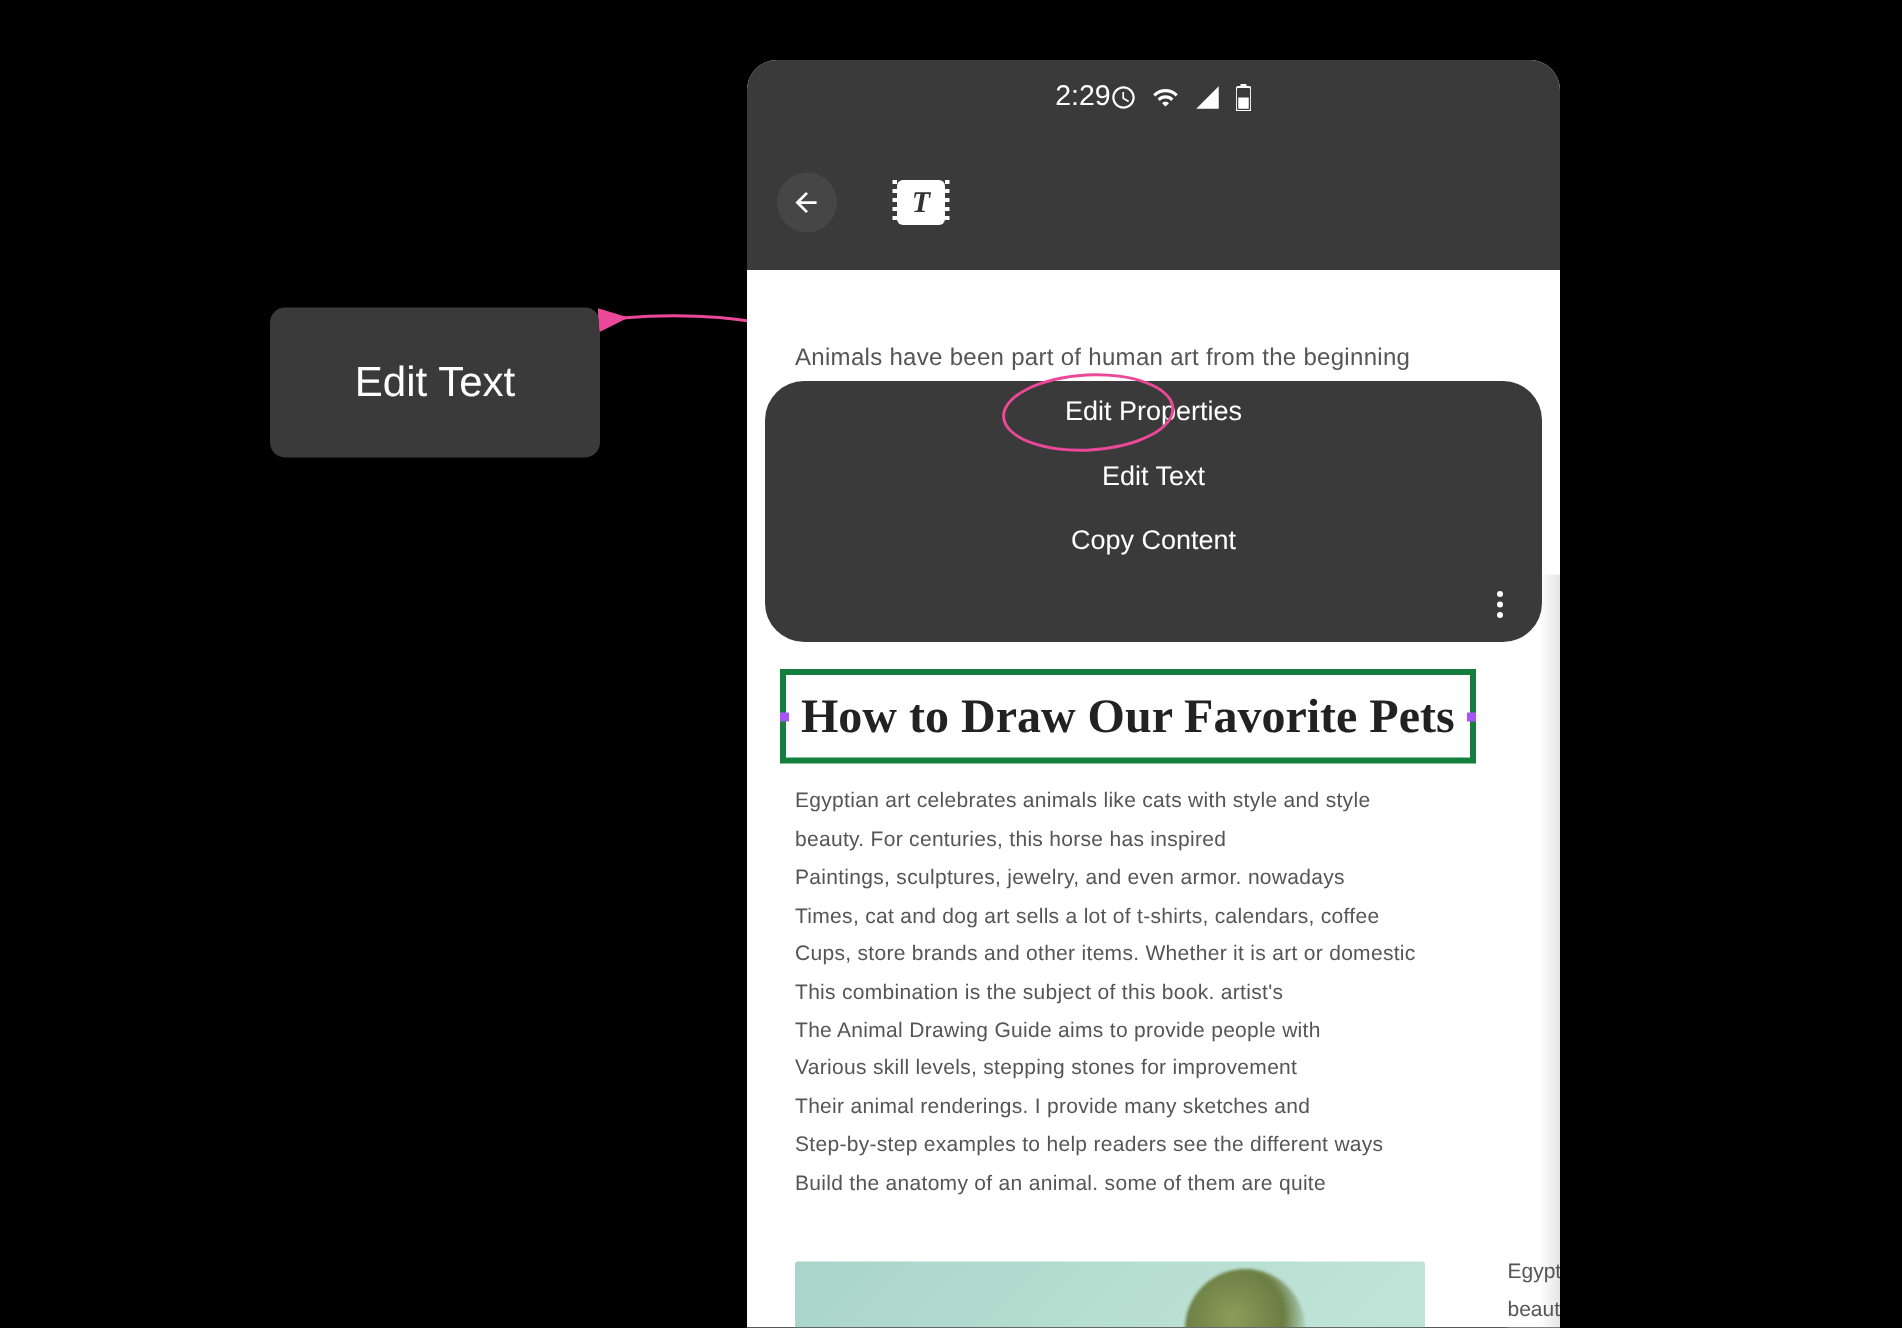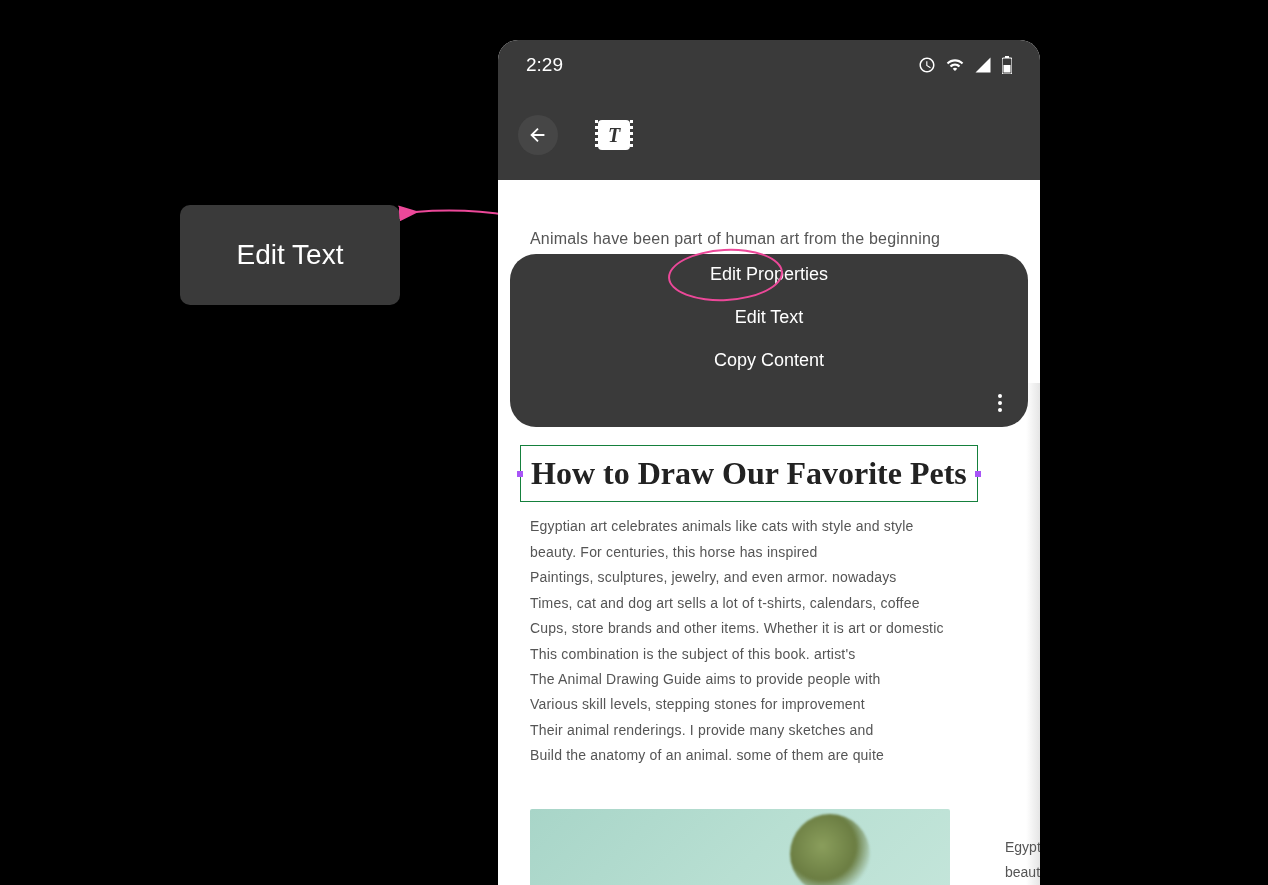--- a/index.html
+++ b/index.html
@@ -19,21 +19,21 @@
   height: 845px;
   background: #fff;
   border-radius: 20px 20px 0 0;
   overflow: hidden;
 }
 .status-bar {
   height: 50px;
   background: #3a3a3a;
   display: flex;
   align-items: center;
-  justify-content: space-between;
+  justify-content: center;
   padding: 16px 28px;
   color: #fff;
 }
 .status-time {
   font-size: 19px;
   font-weight: 400;
 }
 .status-icons {
   display: flex;
   gap: 10px;
@@ -124,21 +124,21 @@
   border: 2px solid #ec4899;
   border-radius: 50%;
   width: 115px;
   height: 52px;
   left: 158px;
   top: -5px;
   pointer-events: none;
   transform: rotate(-3deg);
 }
 .heading-selected {
-  border: 1px solid #15803d;
+  border: 4px solid #15803d;
   padding: 6px 10px;
   display: inline-block;
   margin-left: -10px;
   position: relative;
   margin-bottom: 12px;
 }
 .heading-text {
   font-family: Georgia, 'Times New Roman', serif;
   font-size: 32px;
   line-height: 1.35;
@@ -313,20 +313,21 @@
     <div class="body-text">
       <div>Egyptian art celebrates animals like cats with style and style</div>
       <div>beauty. For centuries, this horse has inspired</div>
       <div>Paintings, sculptures, jewelry, and even armor. nowadays</div>
       <div>Times, cat and dog art sells a lot of t-shirts, calendars, coffee</div>
       <div>Cups, store brands and other items. Whether it is art or domestic</div>
       <div>This combination is the subject of this book. artist's</div>
       <div>The Animal Drawing Guide aims to provide people with</div>
       <div>Various skill levels, stepping stones for improvement</div>
       <div>Their animal renderings. I provide many sketches and</div>
+      <div>Step-by-step examples to help readers see the different ways</div>
       <div>Build the anatomy of an animal. some of them are quite</div>
     </div>
 
     
     <div class="image-panel"></div>
 
     
     <div class="side-page"></div>
     <div class="side-image"></div>
     

